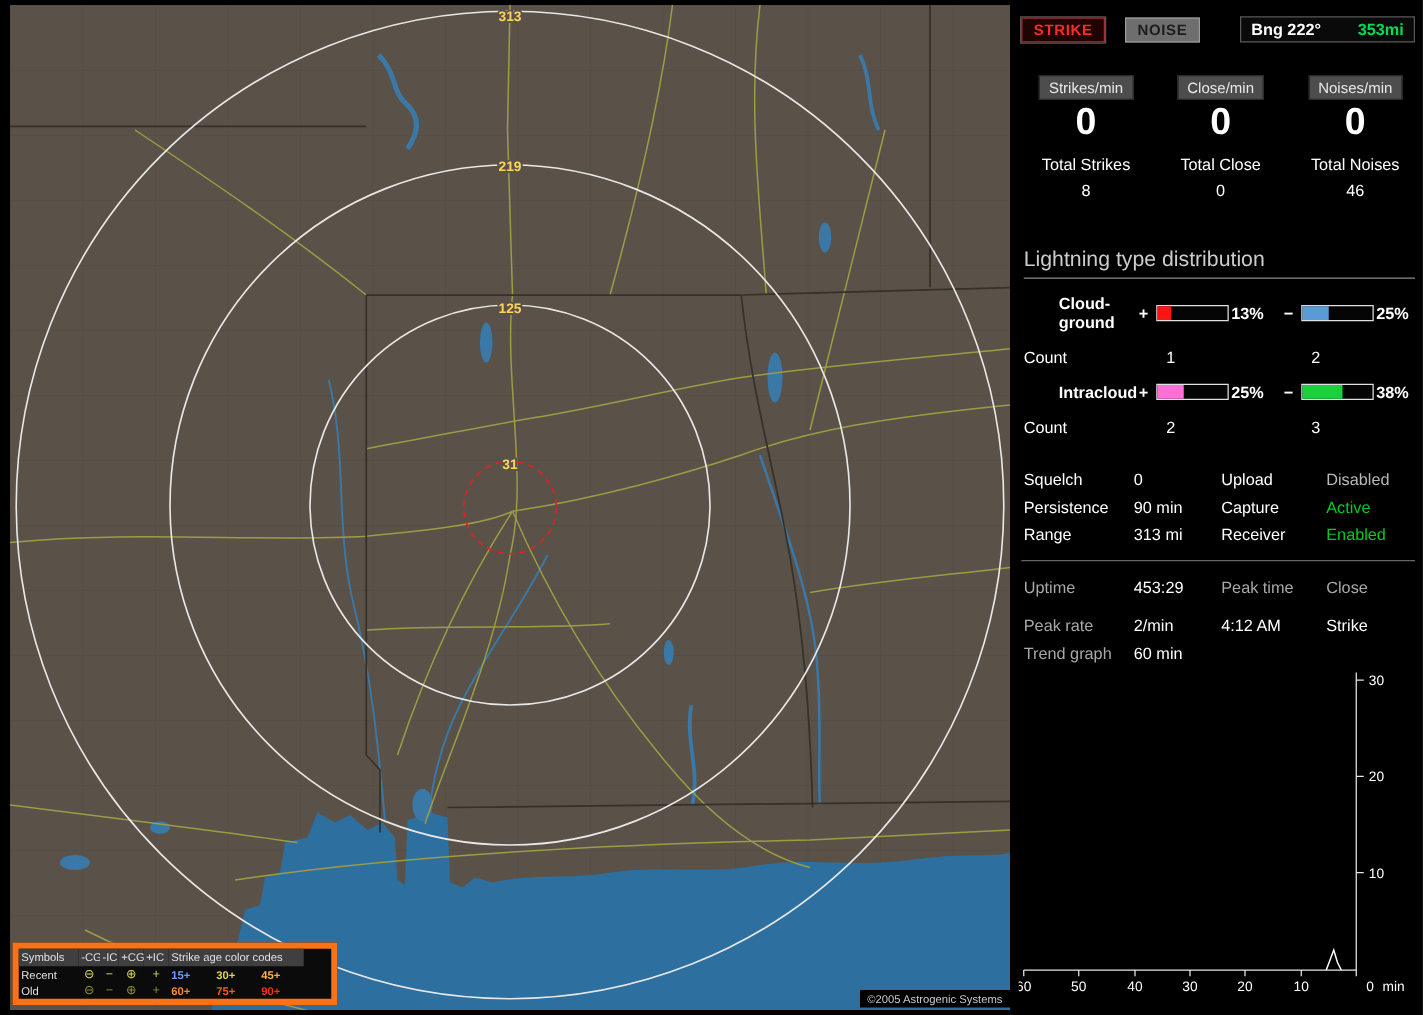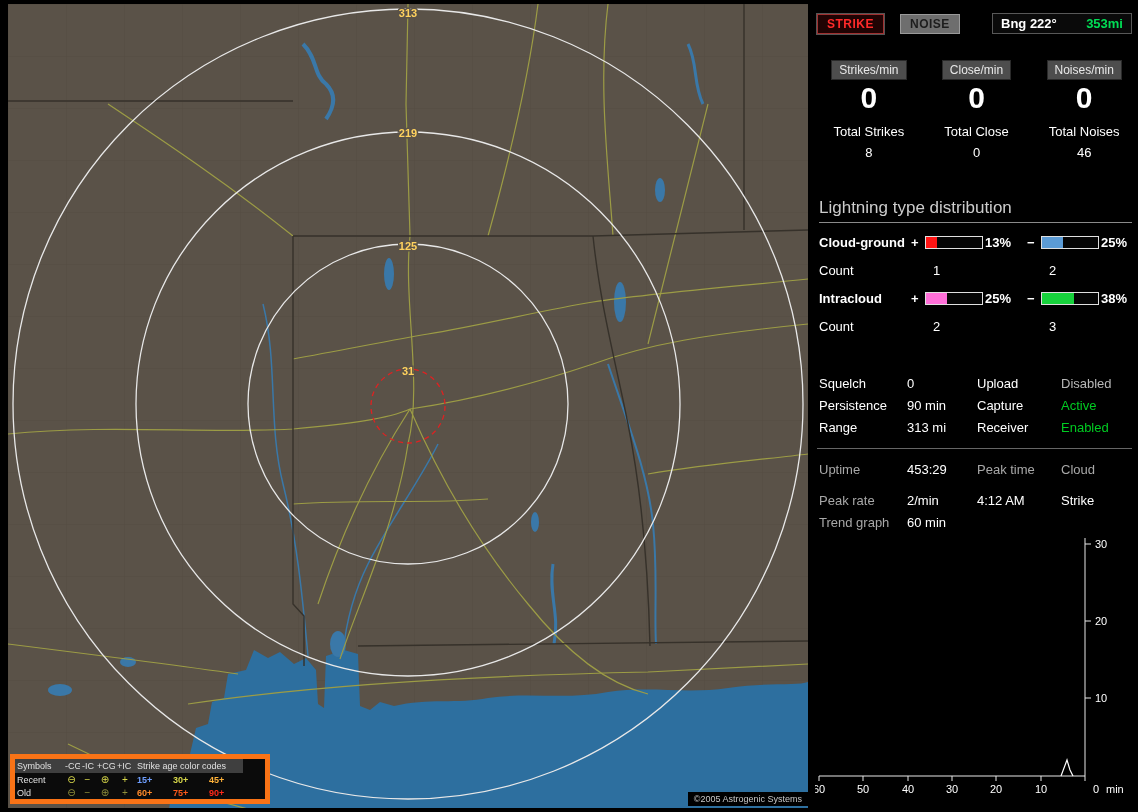--- a/index.html
+++ b/index.html
@@ -40,21 +40,21 @@
   .rate-chip{display:inline-block;background:#4d4d4d;border:1px solid #2a2a2a;color:#e8e8e8;
        font-size:12px;padding:2px 7px;}
   .rate-val{font-size:30px;font-weight:bold;margin-top:2px;line-height:32px;}
   .rate-total-label{margin-top:10px;font-size:13px;}
   .rate-total{margin-top:6px;font-size:13px;}
 
   .dist{position:absolute;top:198px;left:4px;right:6px;}
   .dist-title{color:#cccccc;font-size:17px;padding-bottom:4px;border-bottom:1px solid #8a8a8a;}
   .dist-grid{display:grid;grid-template-columns:92px 14px 60px 42px 14px 60px 1fr;
        align-items:center;margin-top:12px;row-gap:13px;}
-  .dist-label{font-weight:bold;}
+  .dist-label{font-weight:bold;margin-left:28px;}
   .sign{font-weight:bold;}
   .bar{width:56px;height:11px;border:1px solid #e0e0e0;background:#050505;}
   .bar i{display:block;height:100%;}
   .pct{font-weight:bold;}
   .cnt{padding-left:8px;}
 
   .dtbox{position:absolute;top:332px;left:2px;right:6px;border:1px solid #7a7a7a;
        padding:4px 7px;color:#00ee00;font-weight:bold;font-size:15px;letter-spacing:1px;}
 
   .settings{position:absolute;top:376px;left:4px;right:6px;display:grid;
@@ -276,21 +276,21 @@
     <div>Receiver</div>
     <div style="color: rgb(0, 204, 34);">Enabled</div>
   </div>
 
   <div class="hr"></div>
 
   <div class="status">
     <div class="muted">Uptime</div>
     <div>453:29</div>
     <div class="muted">Peak time</div>
-    <div class="muted">Cloud</div>
+    <div class="muted">Close</div>
 
     <div class="muted">Peak rate</div>
     <div>2/min</div>
     <div>4:12 AM</div>
     <div>Strike</div>
   </div>
 
   <div class="trend-row">
     <div class="muted">Trend graph</div>
     <div>60 min</div>

